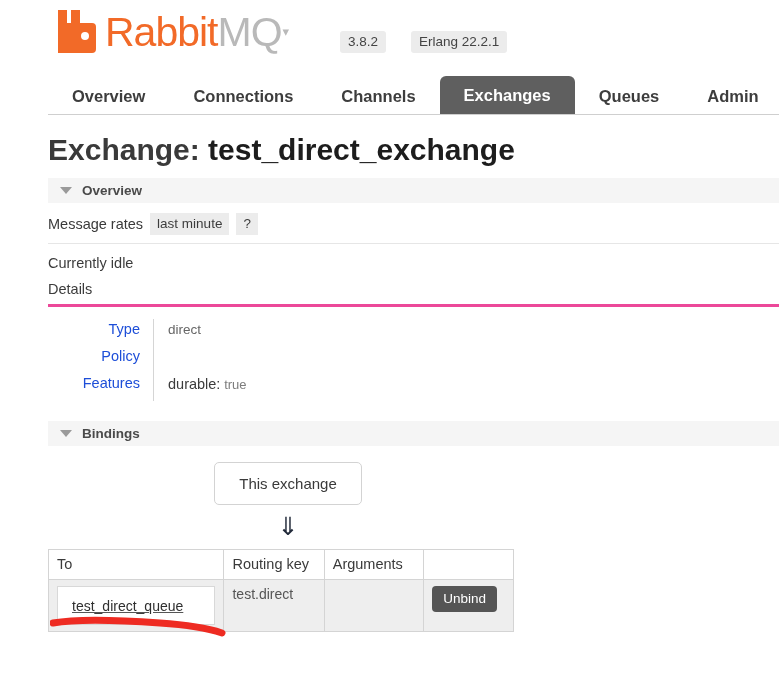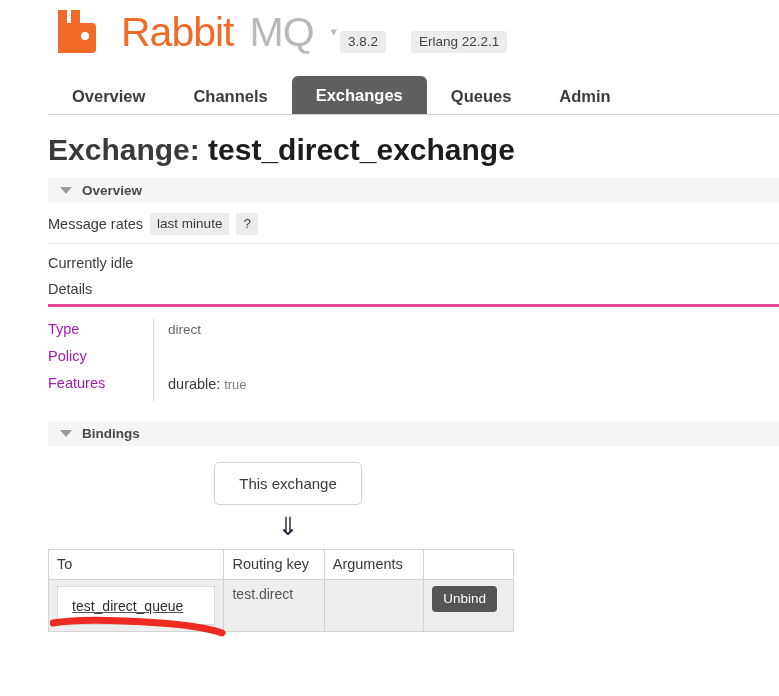--- a/index.html
+++ b/index.html
@@ -21,21 +21,20 @@
   #header {
     position: relative;
     height: 74px;
   }
   .logo-wrap {
     position: absolute;
     left: 57px;
     top: 6px;
     display: flex;
     align-items: flex-end;
-    gap: 16px;
   }
   .logo-mark {
     position: relative;
     width: 46px;
     height: 48px;
     margin-right: 2px;
   }
   .logo-mark .ear {
     position: absolute;
     background: #f26a28;
@@ -202,24 +201,24 @@
     color: #3c3c3c;
     padding: 2px 0 7px 0;
     border-bottom: 3px solid #ec4899;
   }
 
   table.details {
     border-collapse: collapse;
     margin: 12px 0 0 0;
   }
   table.details th {
-    text-align: left;
+    text-align: right;
     font-weight: normal;
     font-size: 14.5px;
-    color: #a21caf;
+    color: #1d4ed8;
     padding: 2px 13px 9px 0;
     vertical-align: top;
     width: 92px;
     border-right: 1px solid #d5d5d5;
   }
   table.details td {
     padding: 3px 0 9px 14px;
     vertical-align: top;
     font-size: 13.5px;
     color: #666666;
@@ -339,20 +338,21 @@
 
   <div class="version-pills">
     <span class="pill">3.8.2</span>
     <span class="pill">Erlang 22.2.1</span>
   </div>
 </div>
 
 <div id="nav">
   <ul>
     <li>Overview</li>
+    <li>Connections</li>
     <li>Channels</li>
     <li class="active">Exchanges</li>
     <li>Queues</li>
     <li>Admin</li>
   </ul>
   <div class="nav-rule"></div>
 </div>
 
 <div id="main">
 

